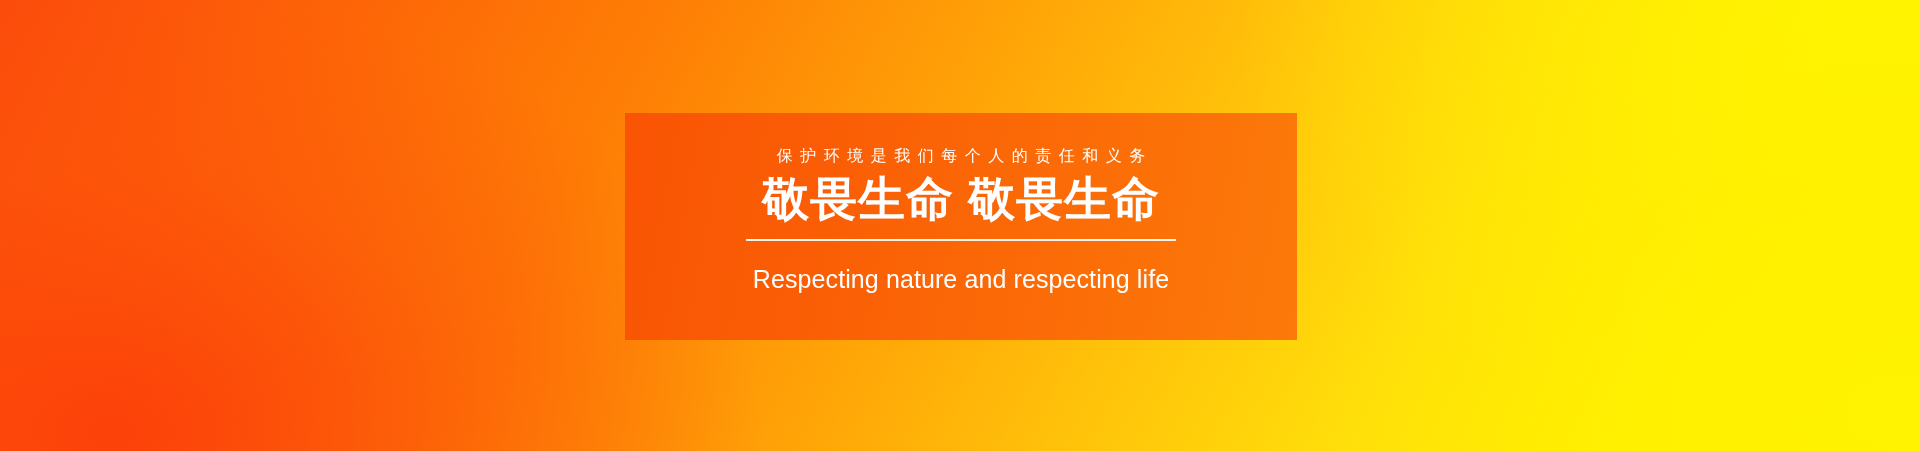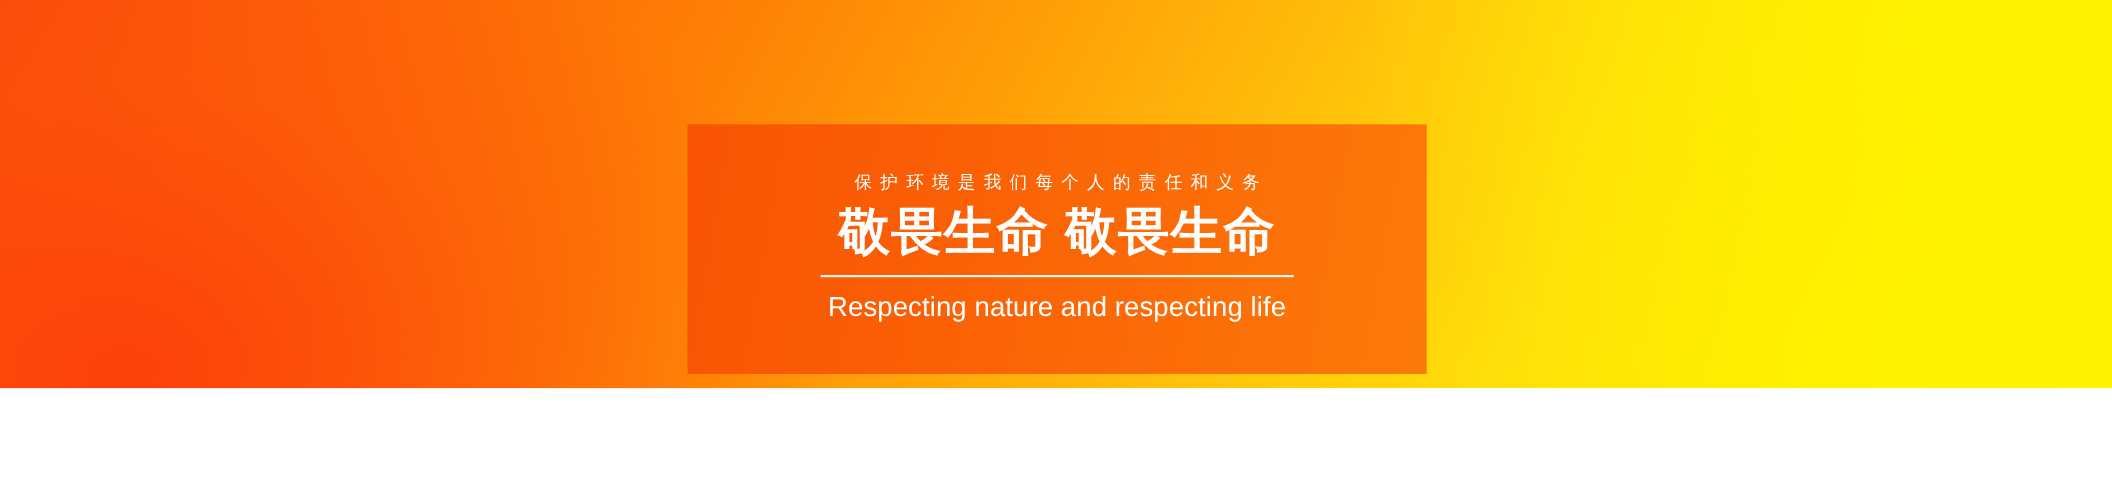--- a/index.html
+++ b/index.html
@@ -8,21 +8,21 @@
     padding: 0;
     background: #ffffff;
   }
   body {
     font-family: "Liberation Sans", "DejaVu Sans", sans-serif;
   }
 
   .banner {
     position: relative;
     width: 1920px;
-    height: 353px;
+    height: 451px;
     overflow: hidden;
   }
 
   
   .banner-bg {
     position: absolute;
     inset: 0;
     background:
       linear-gradient(118deg,
         #fb4b0c 0%,
@@ -113,21 +113,21 @@
     margin: 12px 0 13px 0;
   }
 
   .subline {
     color: #ffffff;
     font-size: 25px;
     line-height: 1.1;
     font-weight: 400;
     letter-spacing: 0.1px;
     white-space: nowrap;
-    margin: 1px;
+    margin: 12px;
     text-align: center;
   }
 </style>
 </head>
 <body>
 
 <div class="banner">
 
   <div class="banner-bg"></div>
   <div class="banner-glow-a"></div>

